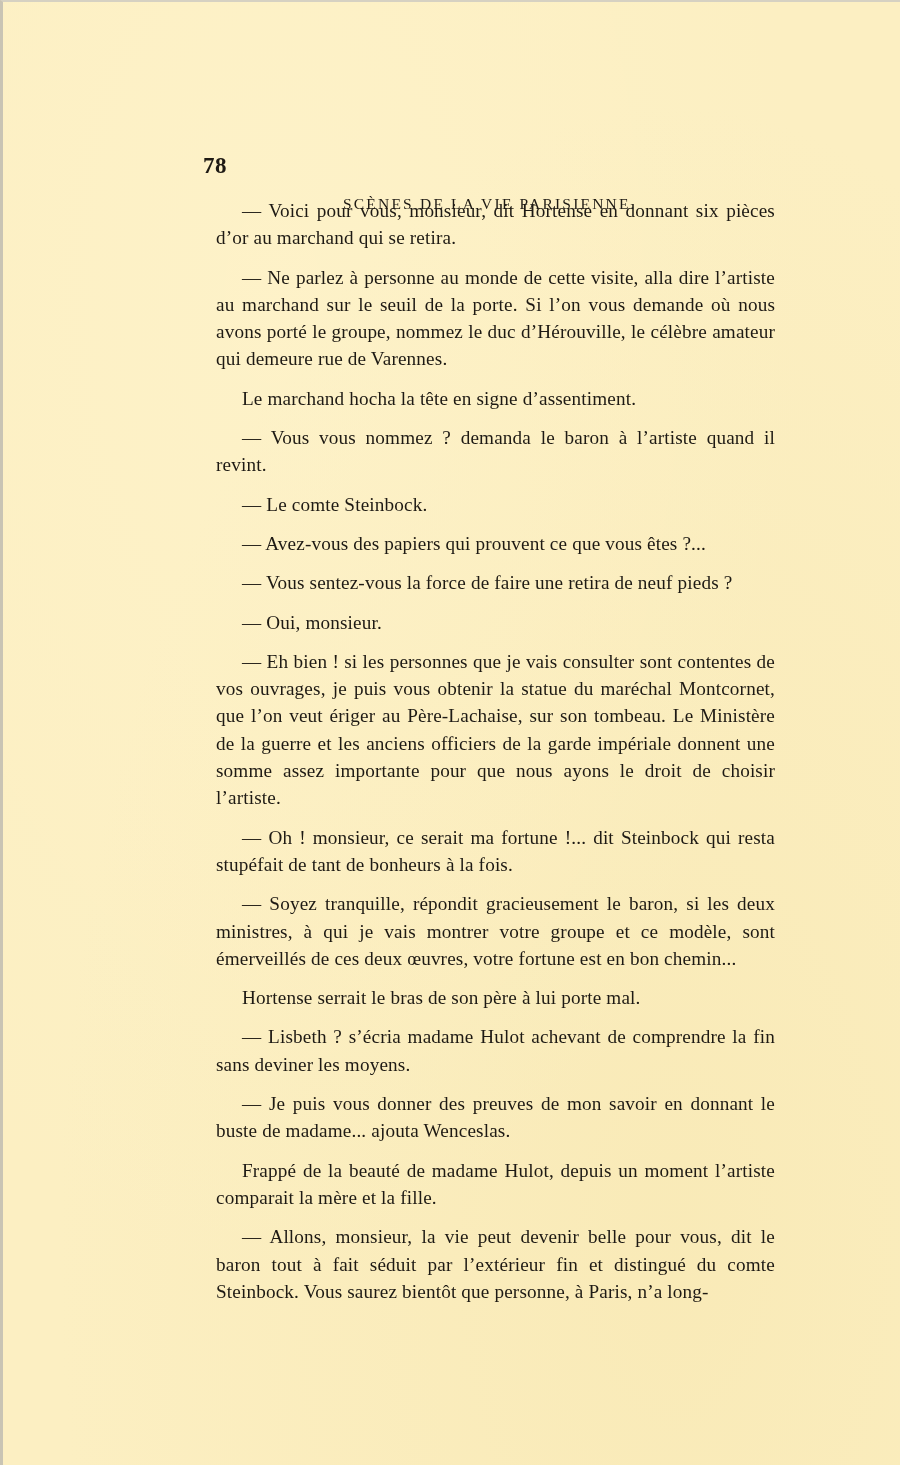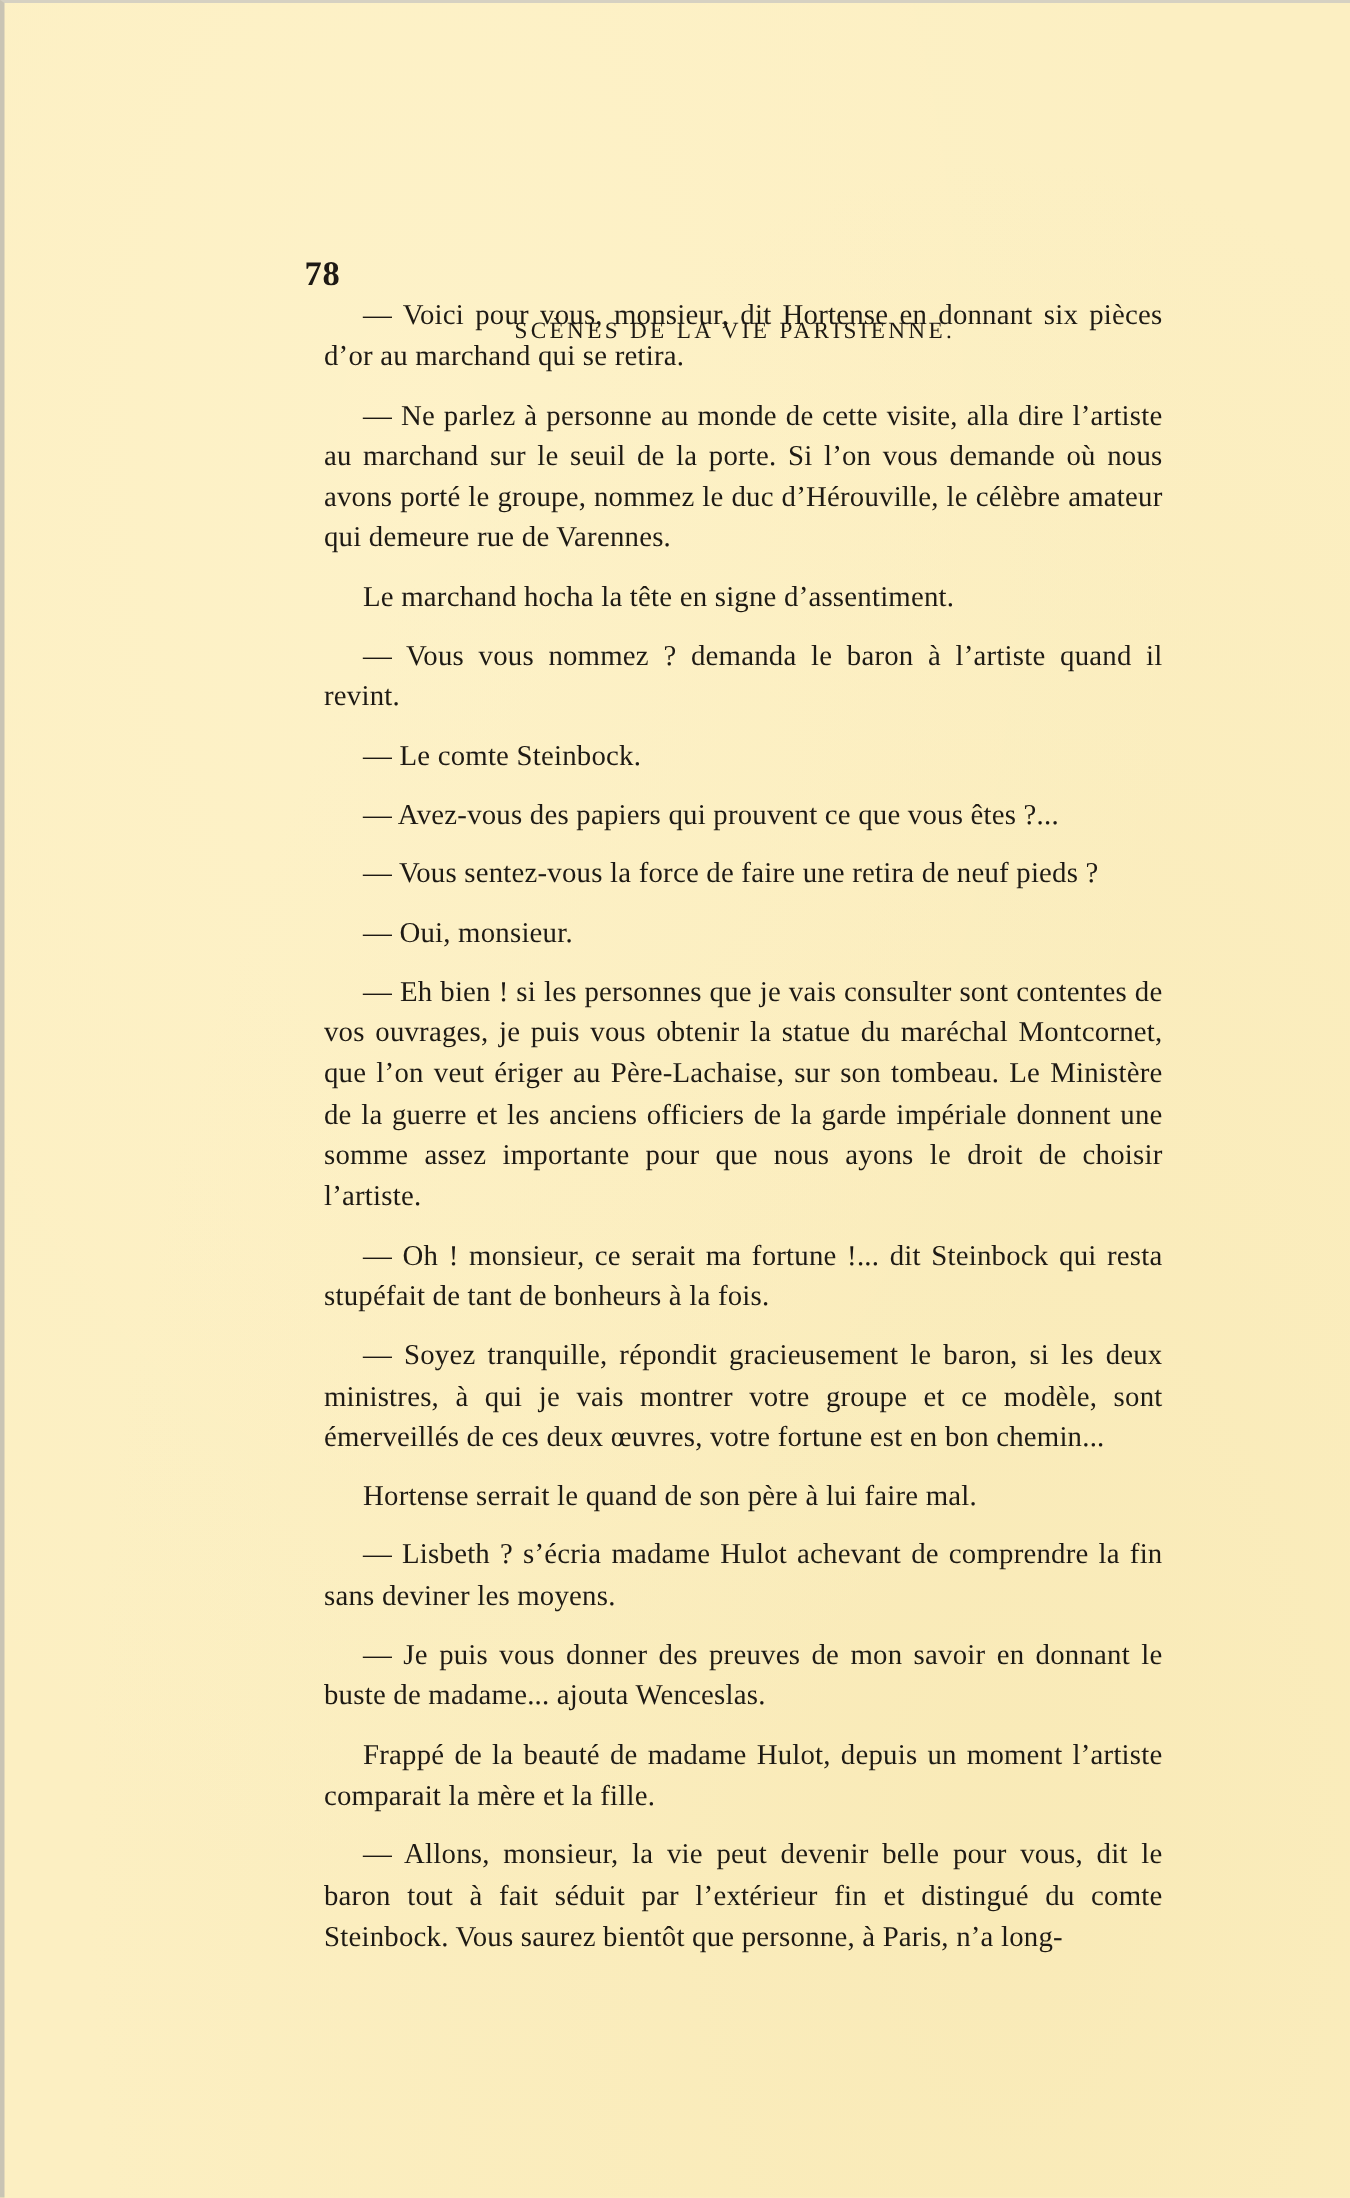--- a/index.html
+++ b/index.html
@@ -23,21 +23,21 @@
         radial-gradient(ellipse at 30% 20%, rgba(255,244,205,0.55), rgba(255,244,205,0) 60%),
         radial-gradient(ellipse at 75% 85%, rgba(245,228,170,0.45), rgba(245,228,170,0) 65%),
         #fcefc2;
       border-left: 3px solid #c9c4b4;
       border-top: 2px solid #d6d1c2;
       box-sizing: border-box;
     }
     .running-head {
       position: absolute;
       left: 200px;
-      top: 168px;
+      top: 151px;
       width: 585px;
       height: 26px;
     }
     .page-number {
       position: absolute;
       left: 0;
       top: 0;
       font-size: 23px;
       font-weight: bold;
       letter-spacing: 0.5px;
@@ -83,20 +83,20 @@
     <p>— Ne parlez à personne au monde de cette visite, alla dire l’artiste au marchand sur le seuil de la porte. Si l’on vous demande où nous avons porté le groupe, nommez le duc d’Hérouville, le célèbre amateur qui demeure rue de Varennes.</p>
     <p>Le marchand hocha la tête en signe d’assentiment.</p>
     <p>— Vous vous nommez ? demanda le baron à l’artiste quand il revint.</p>
     <p>— Le comte Steinbock.</p>
     <p>— Avez-vous des papiers qui prouvent ce que vous êtes ?...</p>
     <p>— Vous sentez-vous la force de faire une retira de neuf pieds ?</p>
     <p>— Oui, monsieur.</p>
     <p>— Eh bien ! si les personnes que je vais consulter sont contentes de vos ouvrages, je puis vous obtenir la statue du maréchal Montcornet, que l’on veut ériger au Père-Lachaise, sur son tombeau. Le Ministère de la guerre et les anciens officiers de la garde impériale donnent une somme assez importante pour que nous ayons le droit de choisir l’artiste.</p>
     <p>— Oh ! monsieur, ce serait ma fortune !... dit Steinbock qui resta stupéfait de tant de bonheurs à la fois.</p>
     <p>— Soyez tranquille, répondit gracieusement le baron, si les deux ministres, à qui je vais montrer votre groupe et ce modèle, sont émerveillés de ces deux œuvres, votre fortune est en bon chemin...</p>
-    <p>Hortense serrait le quand de son père à lui faire mal.</p>
+    <p>Hortense serrait le bras de son père à lui porte mal.</p>
     <p>— Lisbeth ? s’écria madame Hulot achevant de comprendre la fin sans deviner les moyens.</p>
     <p>— Je puis vous donner des preuves de mon savoir en donnant le buste de madame... ajouta Wenceslas.</p>
     <p>Frappé de la beauté de madame Hulot, depuis un moment l’artiste comparait la mère et la fille.</p>
     <p>— Allons, monsieur, la vie peut devenir belle pour vous, dit le baron tout à fait séduit par l’extérieur fin et distingué du comte Steinbock. Vous saurez bientôt que personne, à Paris, n’a long-</p>
   </div>
 
 </div>
 
 </body></html>

